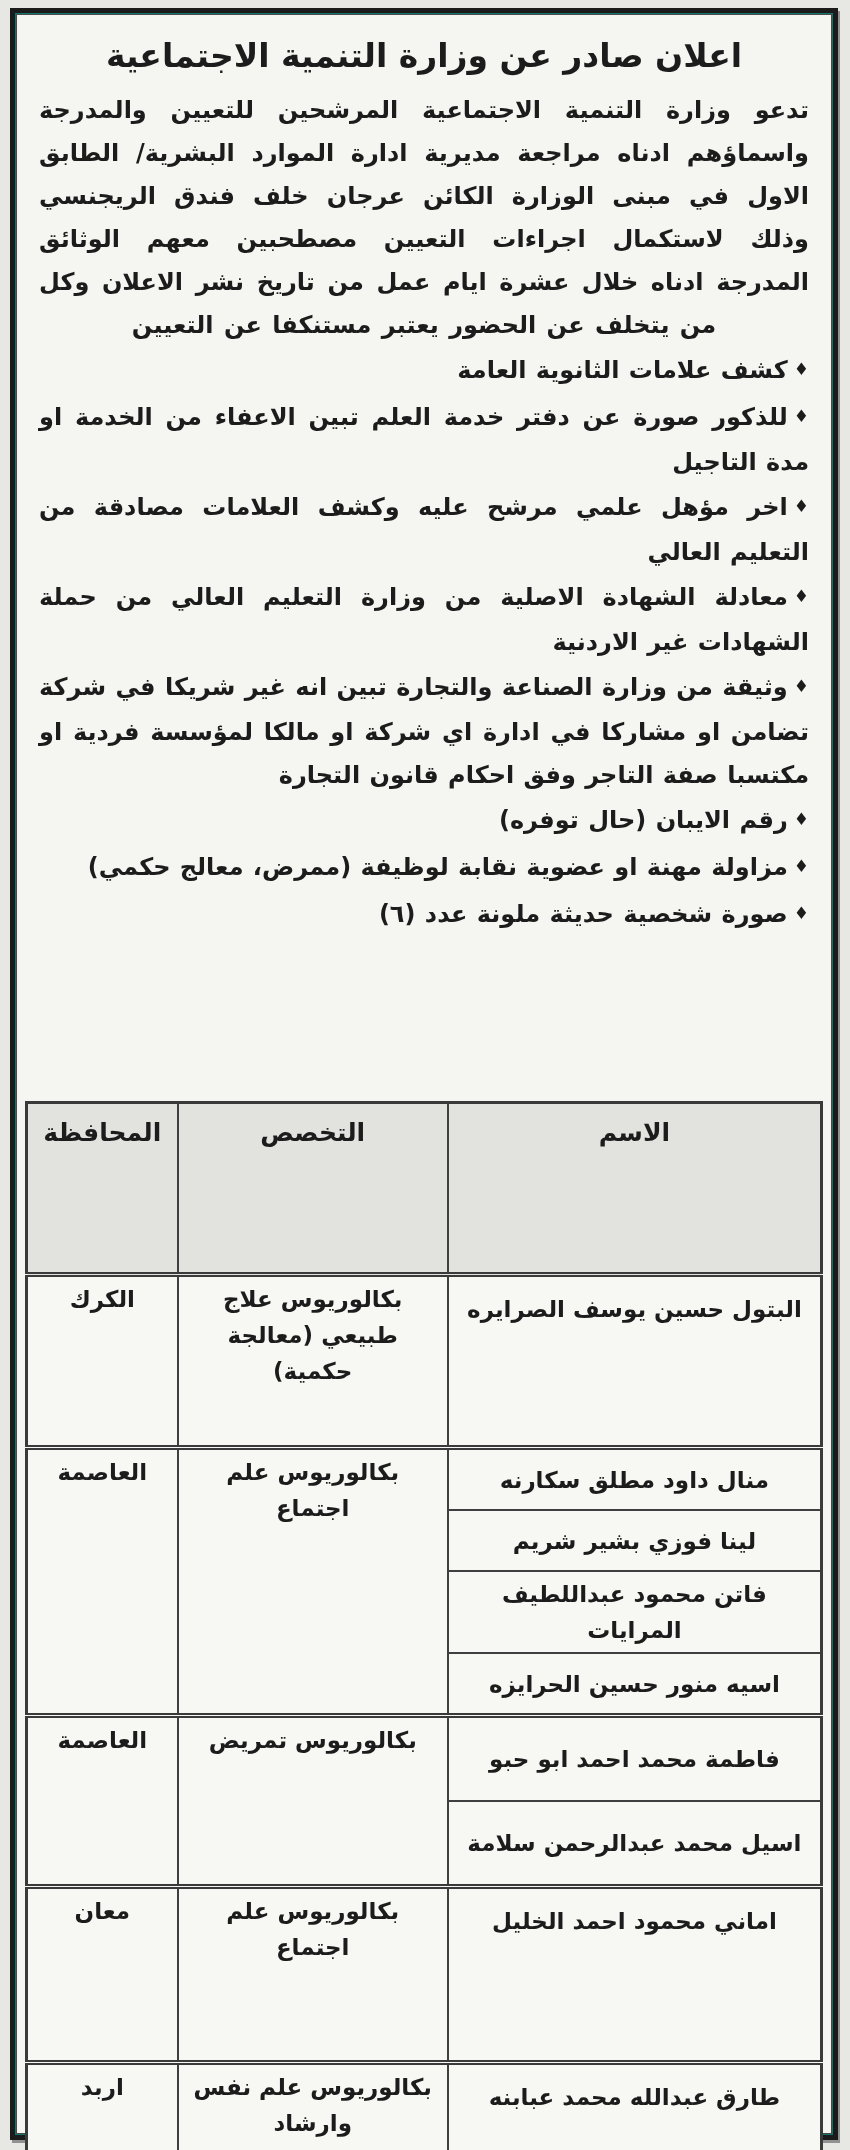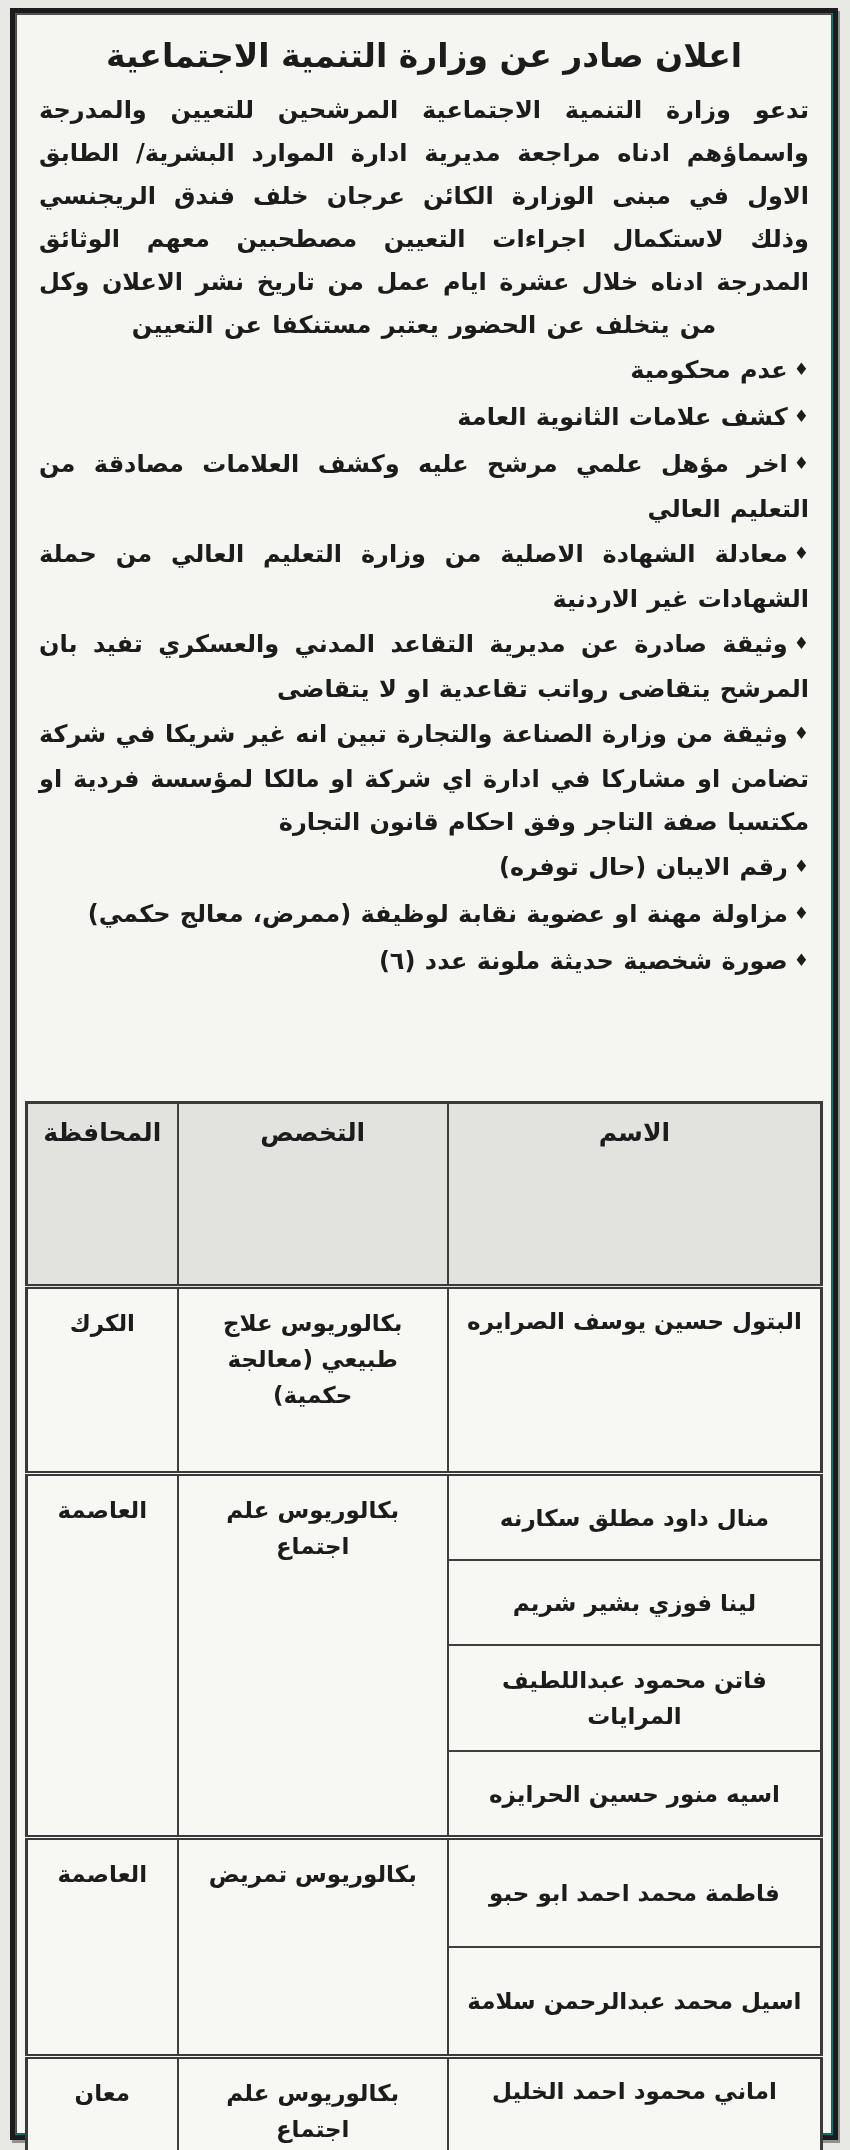--- a/index.html
+++ b/index.html
@@ -57,21 +57,21 @@
   }
   table.cand{
     width:100%;
     border-collapse:collapse;
     border:3px solid #3a3a3a;
     background:#f7f7f4;
   }
   table.cand th, table.cand td{
     border:2px solid #3f3f3f;
     text-align:center;
-    padding:16px 8px;
+    padding:4px 8px;
   }
   table.cand thead th{
     height:150px;
     vertical-align:top;
     padding-top:14px;
     background:#e2e2df;
     border-bottom:5px double #3a3a3a;
     font-size:25px;
   }
   table.cand td{font-size:23px;line-height:36px;}
@@ -92,25 +92,24 @@
 
 <div class="ad-outer">
   <div class="ad-inner">
 
     <h1 class="title">اعلان صادر عن وزارة التنمية الاجتماعية</h1>
 
     <p class="intro">تدعو وزارة التنمية الاجتماعية المرشحين للتعيين والمدرجة واسماؤهم ادناه مراجعة مديرية ادارة الموارد البشرية/ الطابق الاول في مبنى الوزارة الكائن عرجان خلف فندق الريجنسي وذلك لاستكمال اجراءات التعيين مصطحبين معهم الوثائق المدرجة ادناه خلال عشرة ايام عمل من تاريخ نشر الاعلان وكل من يتخلف عن الحضور يعتبر مستنكفا عن التعيين</p>
 
 
     <div class="reqs">
-        <div class="req"><span class="blt">♦</span><span>عدم محكومية</span></div>
         <div class="req"><span class="blt">♦</span><span>كشف علامات الثانوية العامة</span></div>
+        <div class="req"><span class="blt">♦</span><span>للذكور صورة عن دفتر خدمة العلم تبين الاعفاء من الخدمة او مدة التاجيل</span></div>
         <div class="req"><span class="blt">♦</span><span>اخر مؤهل علمي مرشح عليه وكشف العلامات مصادقة من التعليم العالي</span></div>
         <div class="req"><span class="blt">♦</span><span>معادلة الشهادة الاصلية من وزارة التعليم العالي من حملة الشهادات غير الاردنية</span></div>
-        <div class="req"><span class="blt">♦</span><span>وثيقة صادرة عن مديرية التقاعد المدني والعسكري تفيد بان المرشح يتقاضى رواتب تقاعدية او لا يتقاضى</span></div>
         <div class="req"><span class="blt">♦</span><span>وثيقة من وزارة الصناعة والتجارة تبين انه غير شريكا في شركة تضامن او مشاركا في ادارة اي شركة او مالكا لمؤسسة فردية او مكتسبا صفة التاجر وفق احكام قانون التجارة</span></div>
         <div class="req"><span class="blt">♦</span><span>رقم الايبان (حال توفره)</span></div>
         <div class="req"><span class="blt">♦</span><span>مزاولة مهنة او عضوية نقابة لوظيفة (ممرض، معالج حكمي)</span></div>
         <div class="req"><span class="blt">♦</span><span>صورة شخصية حديثة ملونة عدد (٦)</span></div>
       </div>
 
     <div class="tbl-wrap">
       <table class="cand">
         <colgroup>
           <col style="width:47%">

